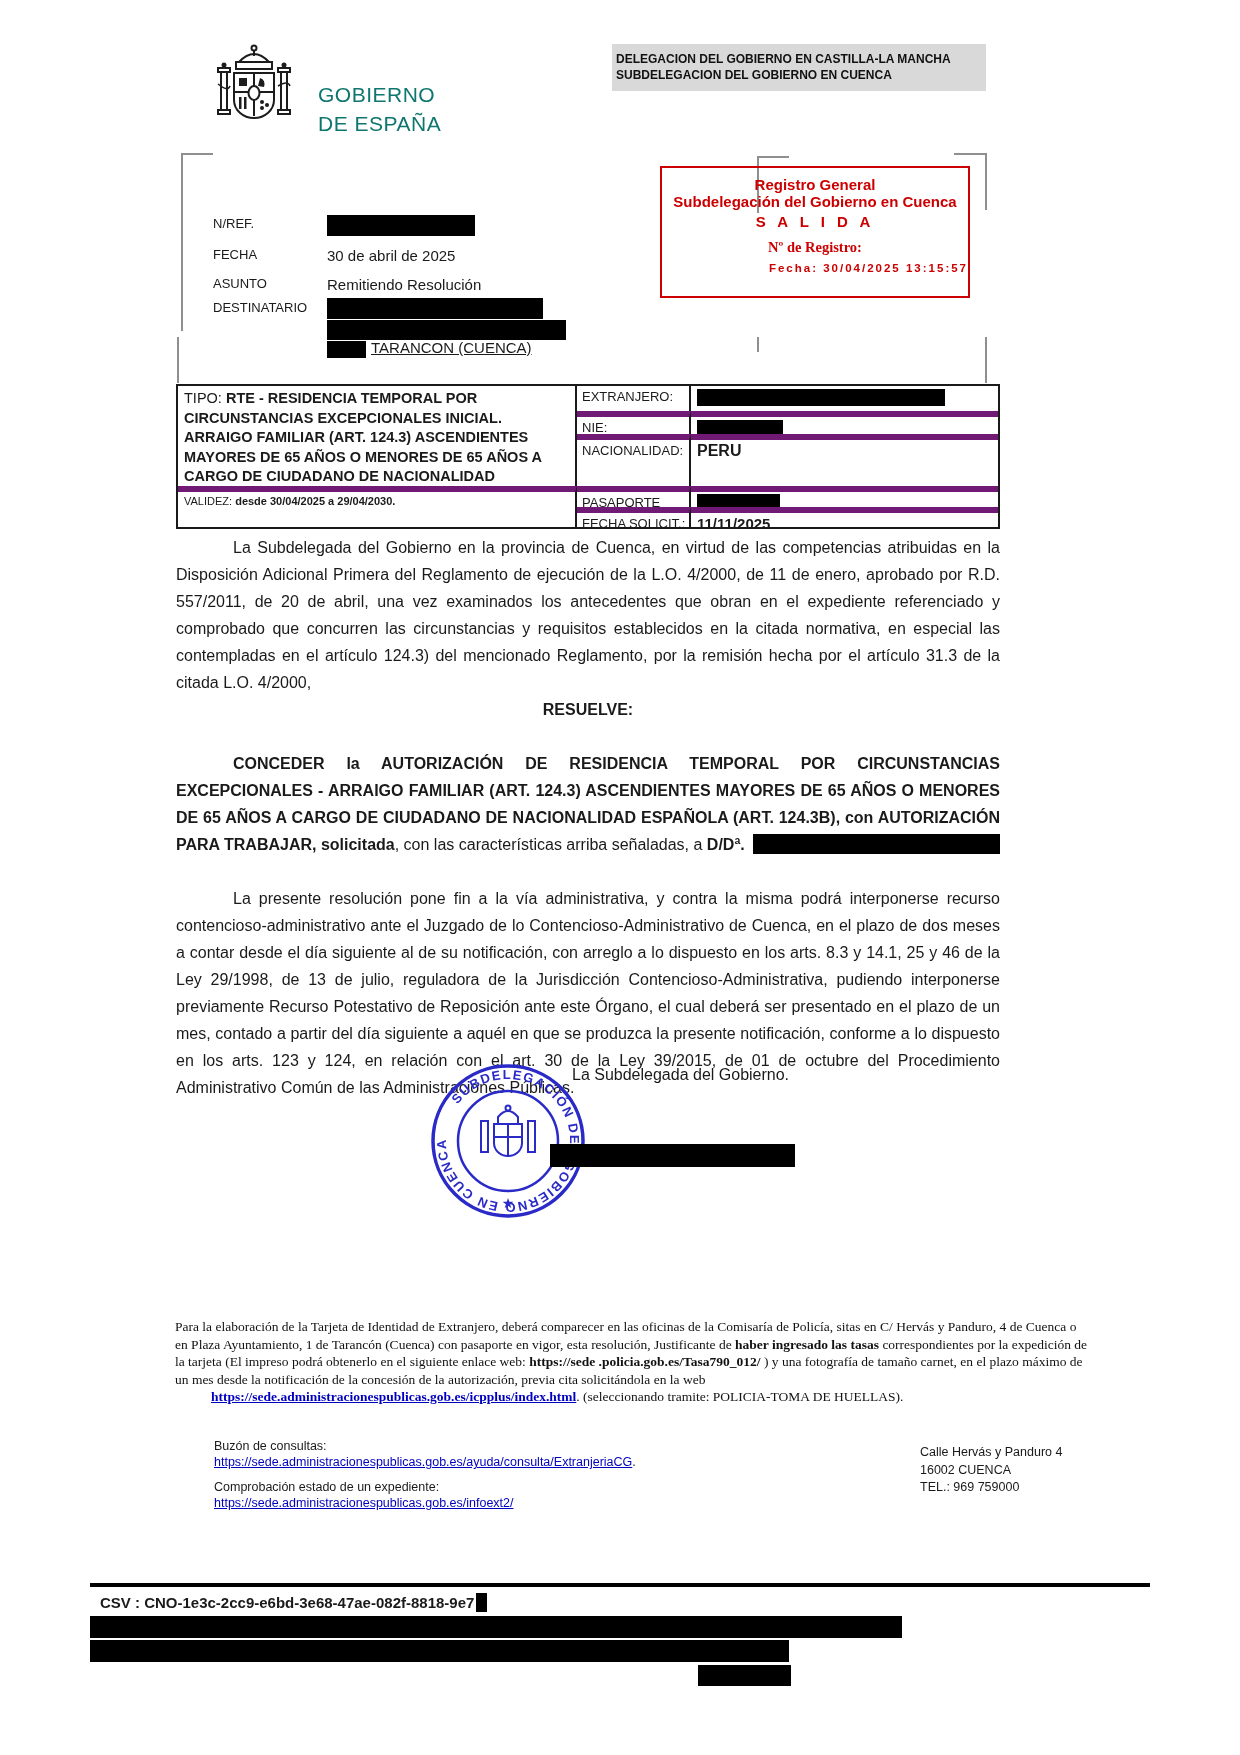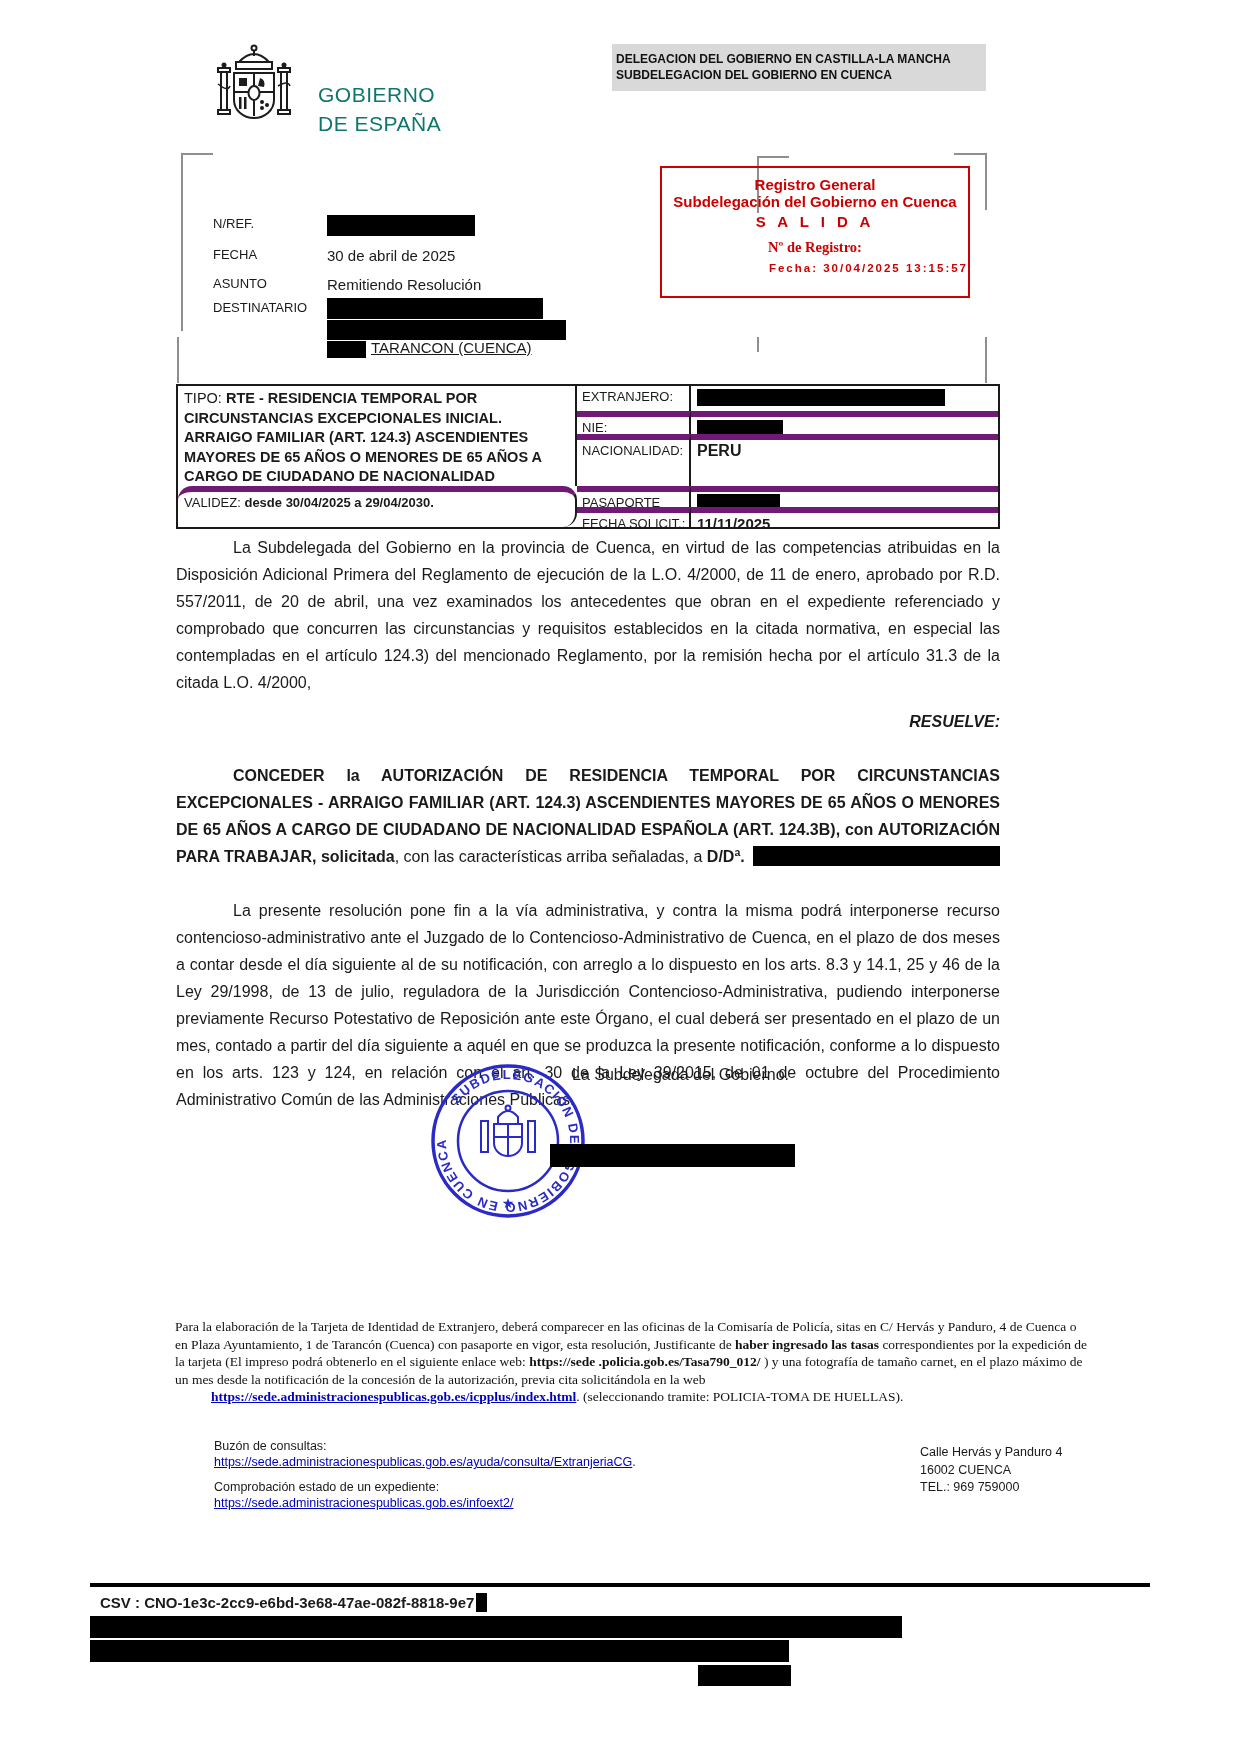--- a/index.html
+++ b/index.html
@@ -23,31 +23,31 @@
   .fvalue{position:absolute;left:327px;font-size:15px;}
   .redact{position:absolute;background:#000;}
   .localidad{position:absolute;left:371px;top:334px;font-size:15px;text-decoration:underline;}
   
   .ptable{position:absolute;left:176px;top:384px;width:824px;height:145px;border:2px solid #1a1a1a;box-sizing:border-box;
           display:grid;grid-template-columns:399px 114px 307px;grid-template-rows:25px 23px 52px 21px 20px;}
   .ptable > div{box-sizing:border-box;overflow:hidden;}
   .brd-r{border-right:2px solid #1a1a1a;}
   .brd-t{border-top:6px solid #701a75;}
   .tipo-cell{grid-area:1/1/4/2;padding:3px 6px 0 6px;font-size:14.5px;line-height:19.5px;}
-  .validez-cell{grid-area:4/1/6/2;padding:3px 6px 0 6px;font-size:13px;border-radius:14px;}
+  .validez-cell{grid-area:4/1/6/2;padding:3px 6px 0 6px;font-size:11px;}
   .plab{font-size:13px;padding:3px 0 0 5px;}
   .pval{padding:0 0 0 6px;}
   .pval .bar{background:#000;height:17px;margin-top:3px;}
   .pval.big{font-size:16px;font-weight:bold;padding-top:2px;}
   .pval.bold{font-size:15px;font-weight:bold;padding-top:2px;}
   
   .bodytext{position:absolute;left:176px;top:534px;width:824px;font-size:16px;line-height:27px;text-align:justify;}
   .bodytext p{margin:0;text-indent:57px;}
   .bodytext p.sp{margin-top:27px;}
-  .bodytext .resuelve{text-align:right;text-indent:0;font-weight:bold;margin-top:12px;font-style:italic;}
+  .bodytext .resuelve{text-align:center;text-indent:0;font-weight:bold;margin-top:0;}
   .redact-inline{display:inline-block;width:247px;height:20px;background:#000;vertical-align:-4px;margin-left:8px;}
   
   .stamp{position:absolute;left:424px;top:1058px;}
   .sig-line{position:absolute;left:572px;top:1066px;font-size:16px;z-index:3;}
   .sig-bar{position:absolute;left:550px;top:1144px;width:245px;height:23px;background:#000;z-index:4;}
   
   .notice{position:absolute;left:175px;top:1318px;width:917px;font-family:"Liberation Serif",serif;
           font-size:13.5px;line-height:17.5px;color:#111;}
   .notice b{font-weight:bold;}
   .link{color:var(--link-blue,#0000bf);text-decoration:underline;cursor:pointer;}

